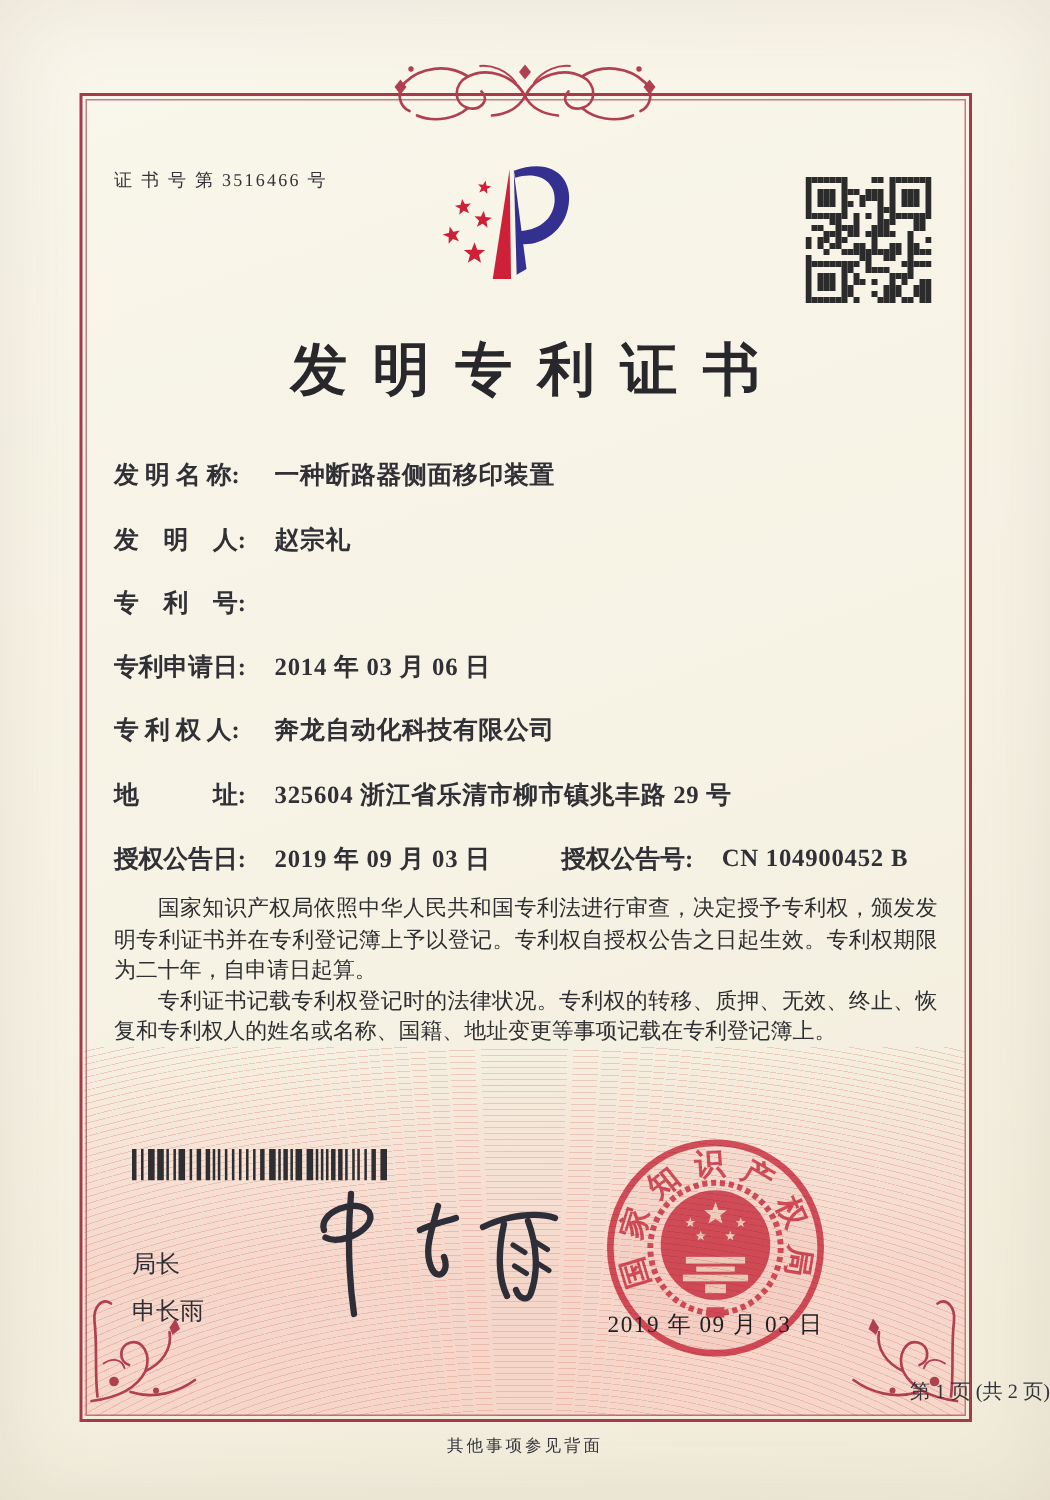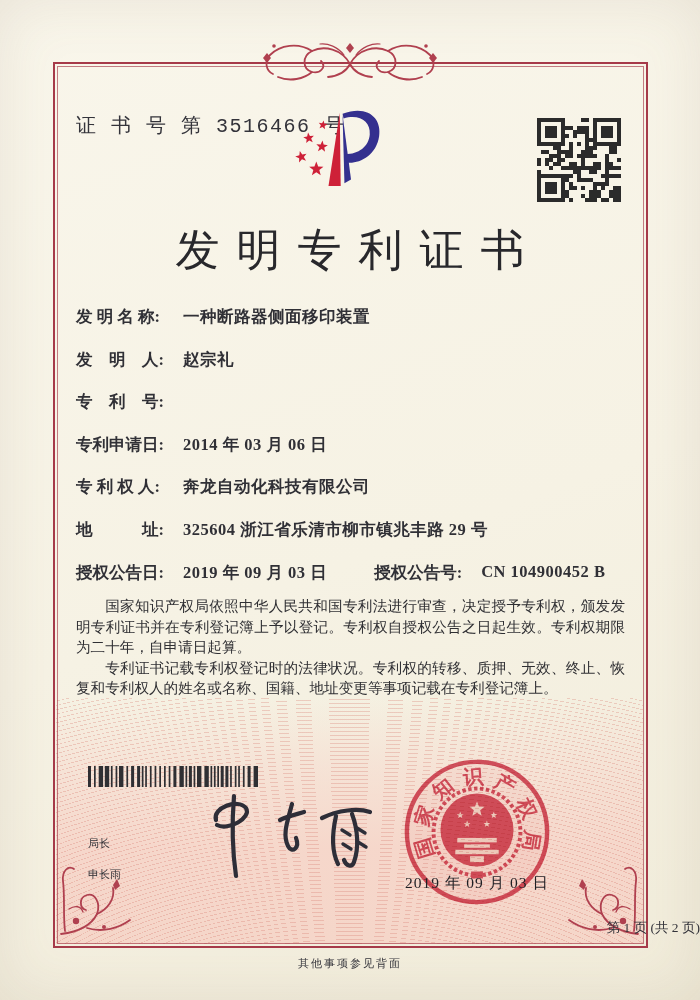--- a/index.html
+++ b/index.html
@@ -24,39 +24,39 @@
   .frame{
     position:absolute;left:53px;top:62px;width:591px;height:882px;z-index:2;
     border:2.5px solid var(--frame);pointer-events:none;
   }
   .frame::after{
     content:"";position:absolute;inset:2px;border:1px solid rgba(166,58,73,.65);
   }
   .orn-top{position:absolute;left:260px;top:33px;z-index:3;}
   .orn-bl{position:absolute;left:57px;top:835px;z-index:3;}
   .orn-br{position:absolute;left:557px;top:835px;z-index:3;transform:scaleX(-1);}
-  .cert-no{position:absolute;left:76px;top:112px;z-index:3;font-size:20px;letter-spacing:1.5px;color:#33333a;font-family:Liberation Mono, monospace;}
+  .cert-no{position:absolute;left:76px;top:112px;z-index:3;font-size:12px;letter-spacing:1.5px;color:#33333a;}
   .logo{position:absolute;left:276px;top:99px;z-index:3;}
   .qr{position:absolute;left:537px;top:118px;z-index:3;}
   .title{
     position:absolute;left:0;top:221px;width:700px;z-index:3;text-align:center;
-    font-size:44px;letter-spacing:17px;text-indent:17px;color:#28282c;font-weight:400;
+    font-size:38px;letter-spacing:17px;text-indent:17px;color:#28282c;font-weight:700;
   }
   .fields{position:absolute;left:76px;top:306px;width:560px;z-index:3;font-size:16.5px;color:#303036;}
   .frow{height:42.6px;display:flex;align-items:flex-start;font-weight:bold;}
   .flabel{display:inline-block;min-width:99px;white-space:pre;}
   .fvalue{margin-left:8px;letter-spacing:.5px;white-space:pre;}
   .gpair2{margin-left:47px;}
   .paras{
     position:absolute;left:76px;top:596px;width:549px;z-index:3;
     font-size:14.6px;line-height:20.6px;color:#2f2f33;text-align:justify;
   }
   .paras p{margin:0;text-indent:2em;}
   .barcode{position:absolute;left:88px;top:766px;z-index:3;}
-  .signer{position:absolute;left:88px;top:828px;z-index:3;font-size:11px;line-height:31px;color:#2e2e34;}
+  .signer{position:absolute;left:88px;top:828px;z-index:3;font-size:16px;line-height:31px;color:#2e2e34;}
   .signature{position:absolute;left:196px;top:790px;z-index:4;}
   .seal{position:absolute;left:398px;top:753px;z-index:3;mix-blend-mode:multiply;opacity:.93;}
   .seal-date{
     position:absolute;left:401px;top:873px;width:152px;z-index:5;text-align:center;
     font-size:15.5px;letter-spacing:1px;color:#1f1f24;white-space:pre;
   }
   .page-num{position:absolute;left:0;top:919px;width:700px;z-index:3;text-align:right;font-size:13.5px;color:#33333a;}
   .back-note{position:absolute;left:0;top:956px;width:700px;z-index:3;text-align:center;font-size:11px;letter-spacing:2px;color:#33333a;}
 </style>
 </head>

